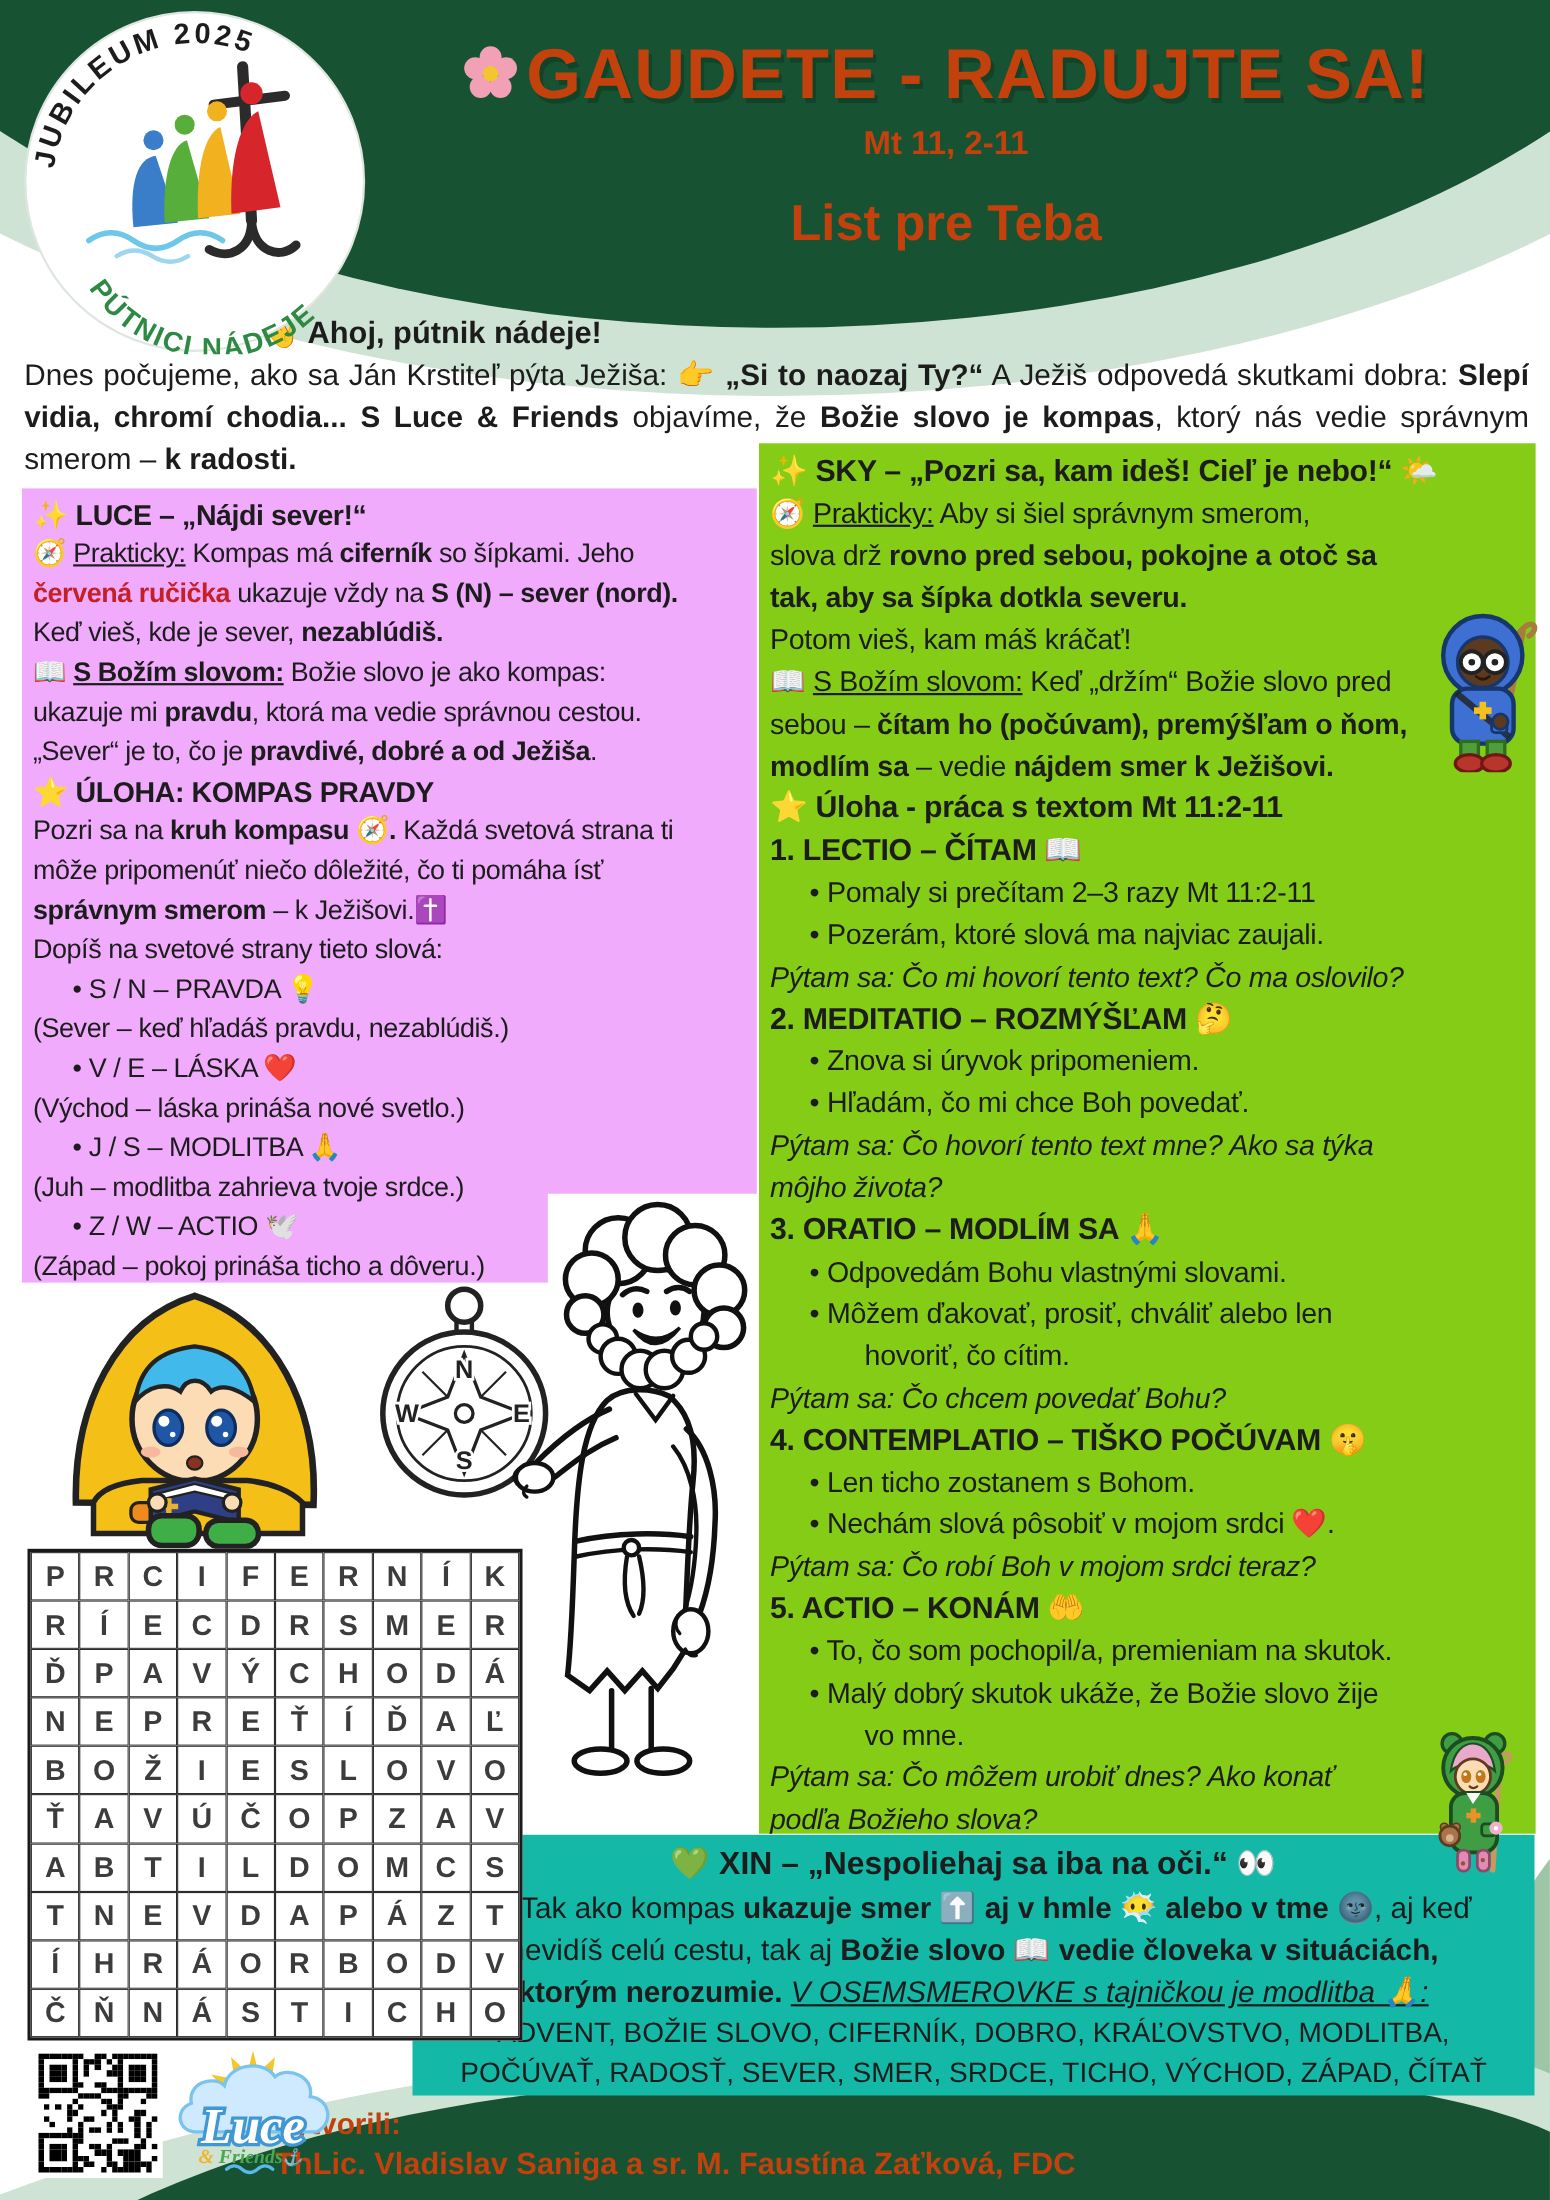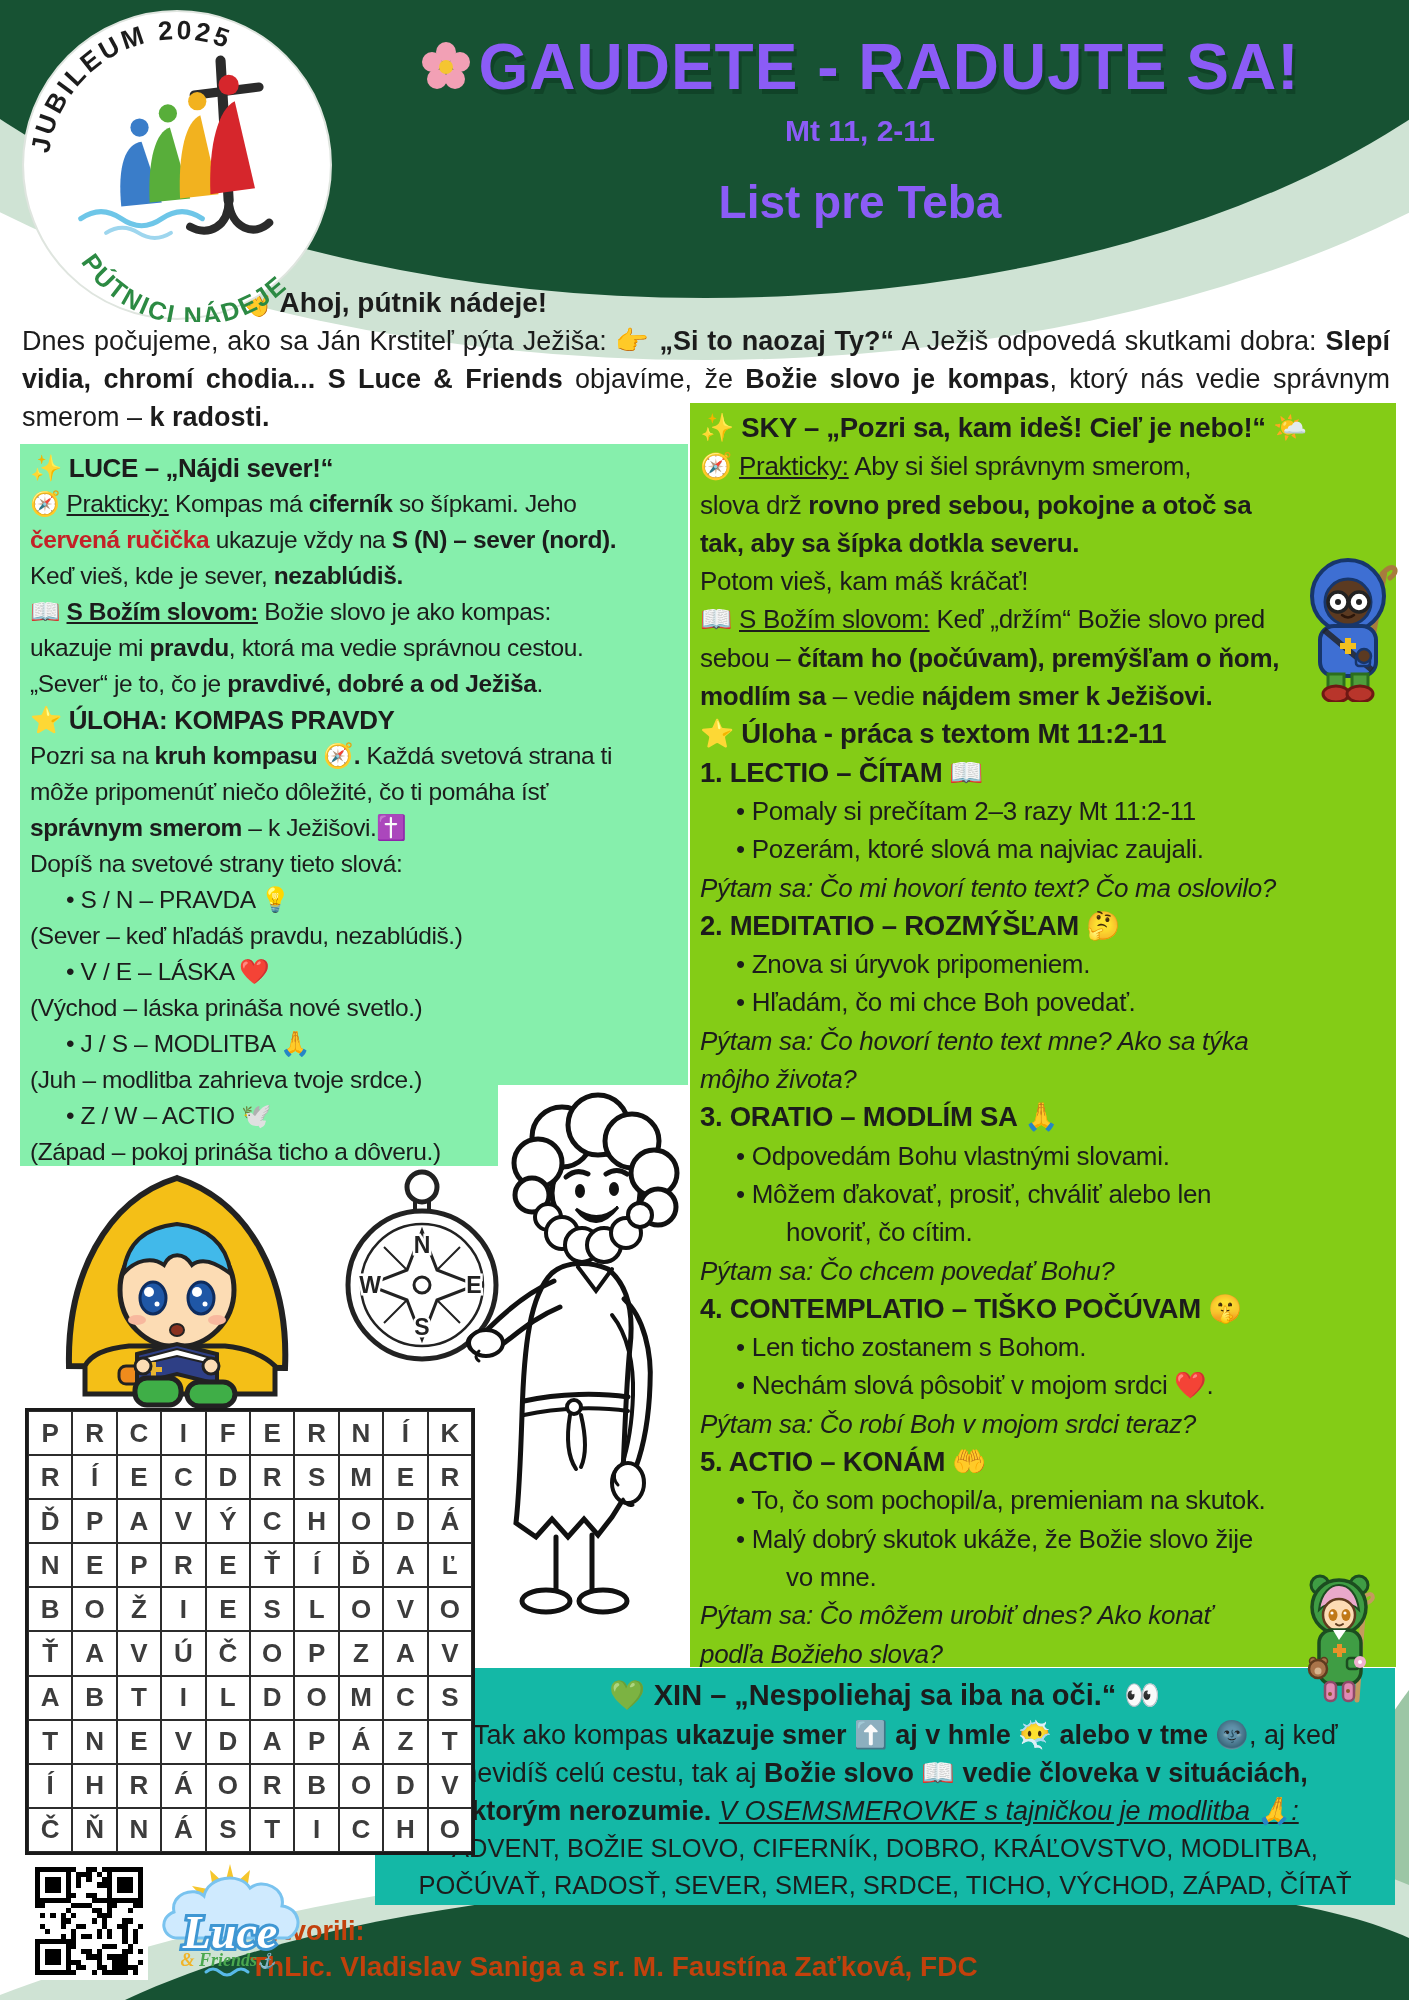--- a/index.html
+++ b/index.html
@@ -3,32 +3,32 @@
 <meta charset="utf-8">
 <style>
   html,body{margin:0;padding:0;background:#ffffff;}
   #page{position:relative;width:1409px;height:2000px;overflow:hidden;background:#fff;
         font-family:"Liberation Sans",sans-serif;color:#1c1c1c;}
   svg{display:block}
   .abs{position:absolute;}
   
   #header-svg{left:0;top:0;z-index:1;}
   #badge{left:20px;top:8px;z-index:3;}
-  #title-block{left:320px;top:30px;width:1080px;text-align:center;z-index:2;color:#8b5cf6;}
+  #title-block{left:320px;top:30px;width:1080px;text-align:center;z-index:2;color:#c2410c;}
   #main-title{font-size:64px;font-weight:bold;letter-spacing:1px;white-space:nowrap;
               text-shadow:3px 5px 0 rgba(8,48,26,.45);display:flex;align-items:center;justify-content:center;gap:6px;}
   #verse{font-size:30px;font-weight:bold;margin-top:10px;}
   #subtitle{font-size:46px;font-weight:bold;margin-top:27px;}
   
   #greeting{left:238px;top:286px;font-size:28px;font-weight:bold;z-index:2;white-space:nowrap;}
   #intro-par{left:22px;top:322px;width:1368px;height:118px;font-size:27px;line-height:38px;
              text-align:justify;z-index:2;overflow:hidden;}
   
   .box{z-index:2;overflow:hidden;padding:6px 10px 0 10px;box-sizing:border-box;}
-  #luce-box{left:20px;top:444px;width:668px;height:722px;background:#86efac;font-size:24.5px;letter-spacing:-0.4px;}
+  #luce-box{left:20px;top:444px;width:668px;height:722px;background:#f0abfc;font-size:24.5px;letter-spacing:-0.4px;}
   #luce-box .line{line-height:36px;}
   #sky-box{left:690px;top:403px;width:706px;height:1264px;background:#84cc16;font-size:26px;letter-spacing:-0.3px;}
   #sky-box .line{line-height:38.3px;}
   #xin-box{left:375px;top:1668px;width:1020px;height:237px;background:#14b8a6;font-size:27px;}
   #xin-box .line{line-height:38px;}
   #xin-box .h{line-height:42px;font-size:29px;}
   #xin-box .small{font-size:25.5px;line-height:37px;}
   .line{white-space:nowrap;}
   .b{font-weight:bold;} .u{text-decoration:underline;} .i{font-style:italic;}
   .red{color:#c42127;} .h{font-weight:bold;font-size:1.06em;}

